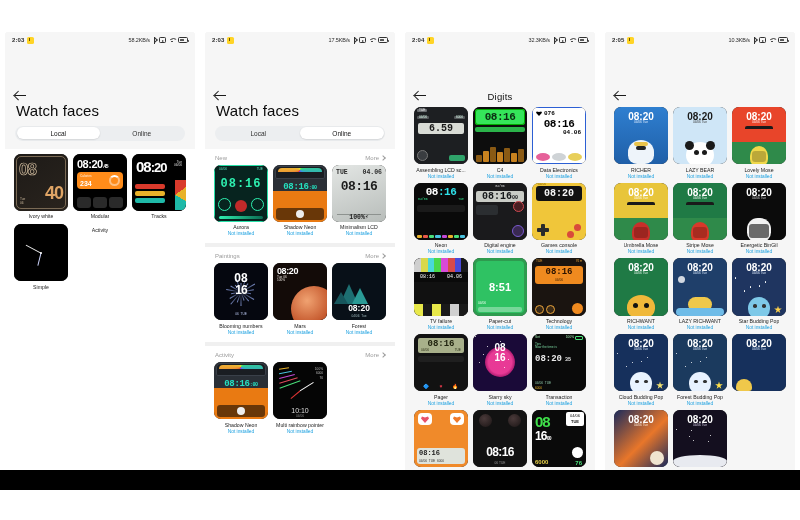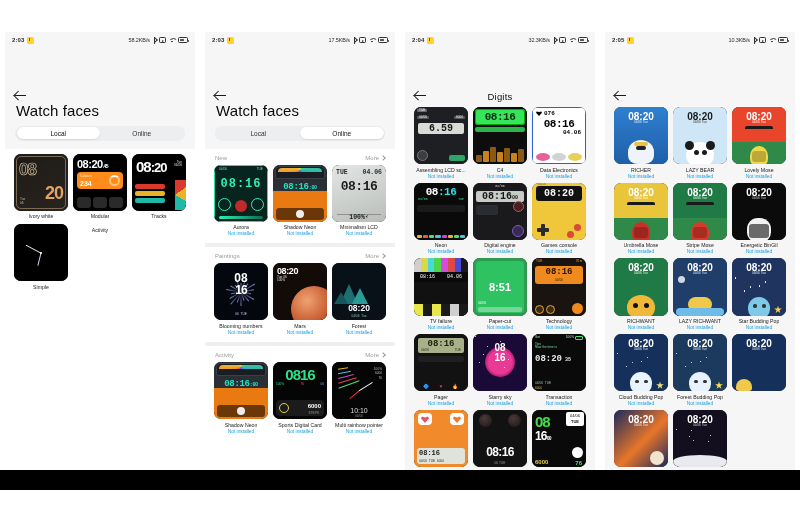--- a/index.html
+++ b/index.html
@@ -173,21 +173,21 @@
           </div>
     </div>
       <div class="body-scroll">
           <div style="height:5px"></div>
           <div class="grid">
       <div class="cell">
         <div class="thumb">
                 <div class="wf" style="background:linear-gradient(145deg,#1d1a17,#2a241e);">
       <div style="position:absolute;inset:2px;border:1px solid #7a6a55;border-radius:5px;"></div>
       <div style="position:absolute;top:6px;left:5px;font-size:17px;font-weight:700;color:transparent;-webkit-text-stroke:.7px #cbb79a;letter-spacing:-1px;">08</div>
-      <div style="position:absolute;bottom:7px;right:5px;font-size:18px;font-weight:800;color:#e0a566;letter-spacing:-1px;">20</div>
+      <div style="position:absolute;bottom:7px;right:5px;font-size:18px;font-weight:800;color:#e0a566;letter-spacing:-1px;">40</div>
       <div class="xtiny" style="position:absolute;bottom:6px;left:6px;color:#c9b79c;">Tue<br>06</div>
                 </div>
               </div>
         <div class="cap">Ivory white</div>
         <div class="sub"></div>
       </div>
       <div class="cell">
         <div class="thumb">
                 <div class="wf" style="background:#000;">
       <div style="position:absolute;top:4px;left:4px;color:#fff;font-size:11px;font-weight:700;letter-spacing:-.5px;">08:20<span style="font-size:5px;">.45</span></div>
@@ -416,39 +416,20 @@
       <div style="position:absolute;bottom:2px;left:3px;right:3px;height:12px;background:rgba(0,0,0,.55);border-radius:3px;"></div>
       <div style="position:absolute;bottom:4px;left:50%;margin-left:-4px;width:8px;height:8px;background:#eee;border-radius:50%;"></div>
                 </div>
               </div>
         <div class="cap">Shadow Neon</div>
         <div class="sub">Not installed</div>
       </div>
       <div class="cell">
         <div class="thumb">
                 <div class="wf" style="background:#050505;">
-      <div style="position:absolute;top:4px;left:0;right:0;text-align:center;color:#2ee08a;font-size:15px;font-weight:800;letter-spacing:-1px;">0816</div>
-      <div class="xtiny" style="position:absolute;top:21px;left:3px;right:3px;display:flex;justify-content:space-between;color:#ddd;">
-        <span style="color:#2ee08a;">100%</span>
-                    <span style="color:#e85a6a;">76</span>
-                    <span style="color:#55a7e6;">06</span>
-                  </div>
-      <div style="position:absolute;bottom:3px;left:3px;right:3px;height:16px;background:#1b1b1b;border-radius:4px;">
-        <div style="position:absolute;left:3px;top:3px;width:10px;height:10px;border:1.6px solid #e8d24a;border-radius:50%;"></div>
-        <div style="position:absolute;right:3px;top:3px;color:#fff;font-size:6px;font-weight:700;">6000</div>
-        <div class="xtiny" style="position:absolute;right:5px;bottom:1.5px;color:#999;">STEPS</div>
-                  </div>
-                </div>
-              </div>
-        <div class="cap">Sports Digital Card</div>
-        <div class="sub">Not installed</div>
-      </div>
-      <div class="cell">
-        <div class="thumb">
-                <div class="wf" style="background:#050505;">
       <div style="position:absolute;left:6px;top:6px;width:10px;height:1.2px;background:#e8b22a;transform:rotate(-8deg);"></div>
                   <div style="position:absolute;left:6px;top:10px;width:13px;height:1.2px;background:#49c3e0;transform:rotate(-11deg);"></div>
                   <div style="position:absolute;left:6px;top:14px;width:16px;height:1.2px;background:#c44ad6;transform:rotate(-14deg);"></div>
                   <div style="position:absolute;left:6px;top:18px;width:19px;height:1.2px;background:#e04a5a;transform:rotate(-17deg);"></div>
                   <div style="position:absolute;left:6px;top:22px;width:22px;height:1.2px;background:#4ae07a;transform:rotate(-20deg);"></div>
       <div class="xtiny" style="position:absolute;top:5px;right:4px;color:#bbb;text-align:right;line-height:1.35;">100%<br>6000<br>76</div>
       <div style="position:absolute;left:50%;top:50%;width:1.2px;height:16px;background:#fff;transform-origin:50% 100%;transform:translate(-50%,-100%) rotate(58deg);"></div>
       <div style="position:absolute;left:50%;top:50%;width:1px;height:12px;background:#d33;transform-origin:50% 100%;transform:translate(-50%,-100%) rotate(-130deg);"></div>
       <div style="position:absolute;bottom:5px;left:0;right:0;text-align:center;color:#ddd;font-size:7px;">10:10</div>
       <div class="xtiny" style="position:absolute;bottom:1px;left:0;right:0;text-align:center;color:#888;">04/06</div>

